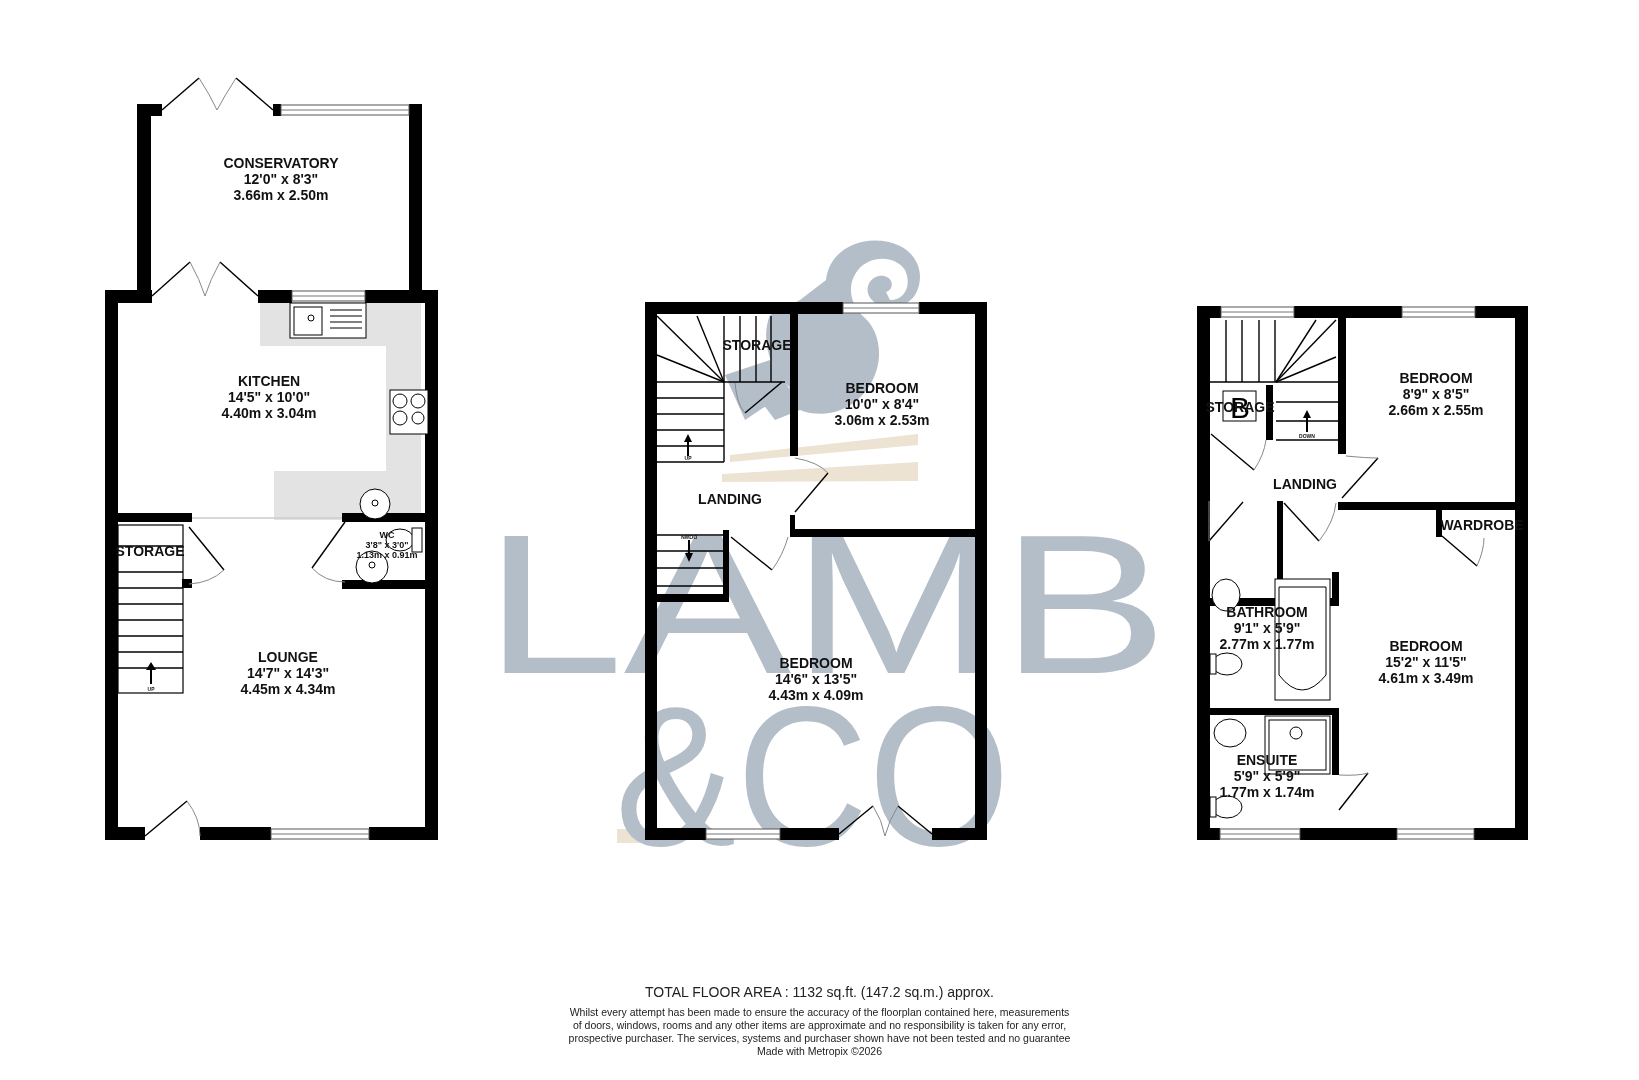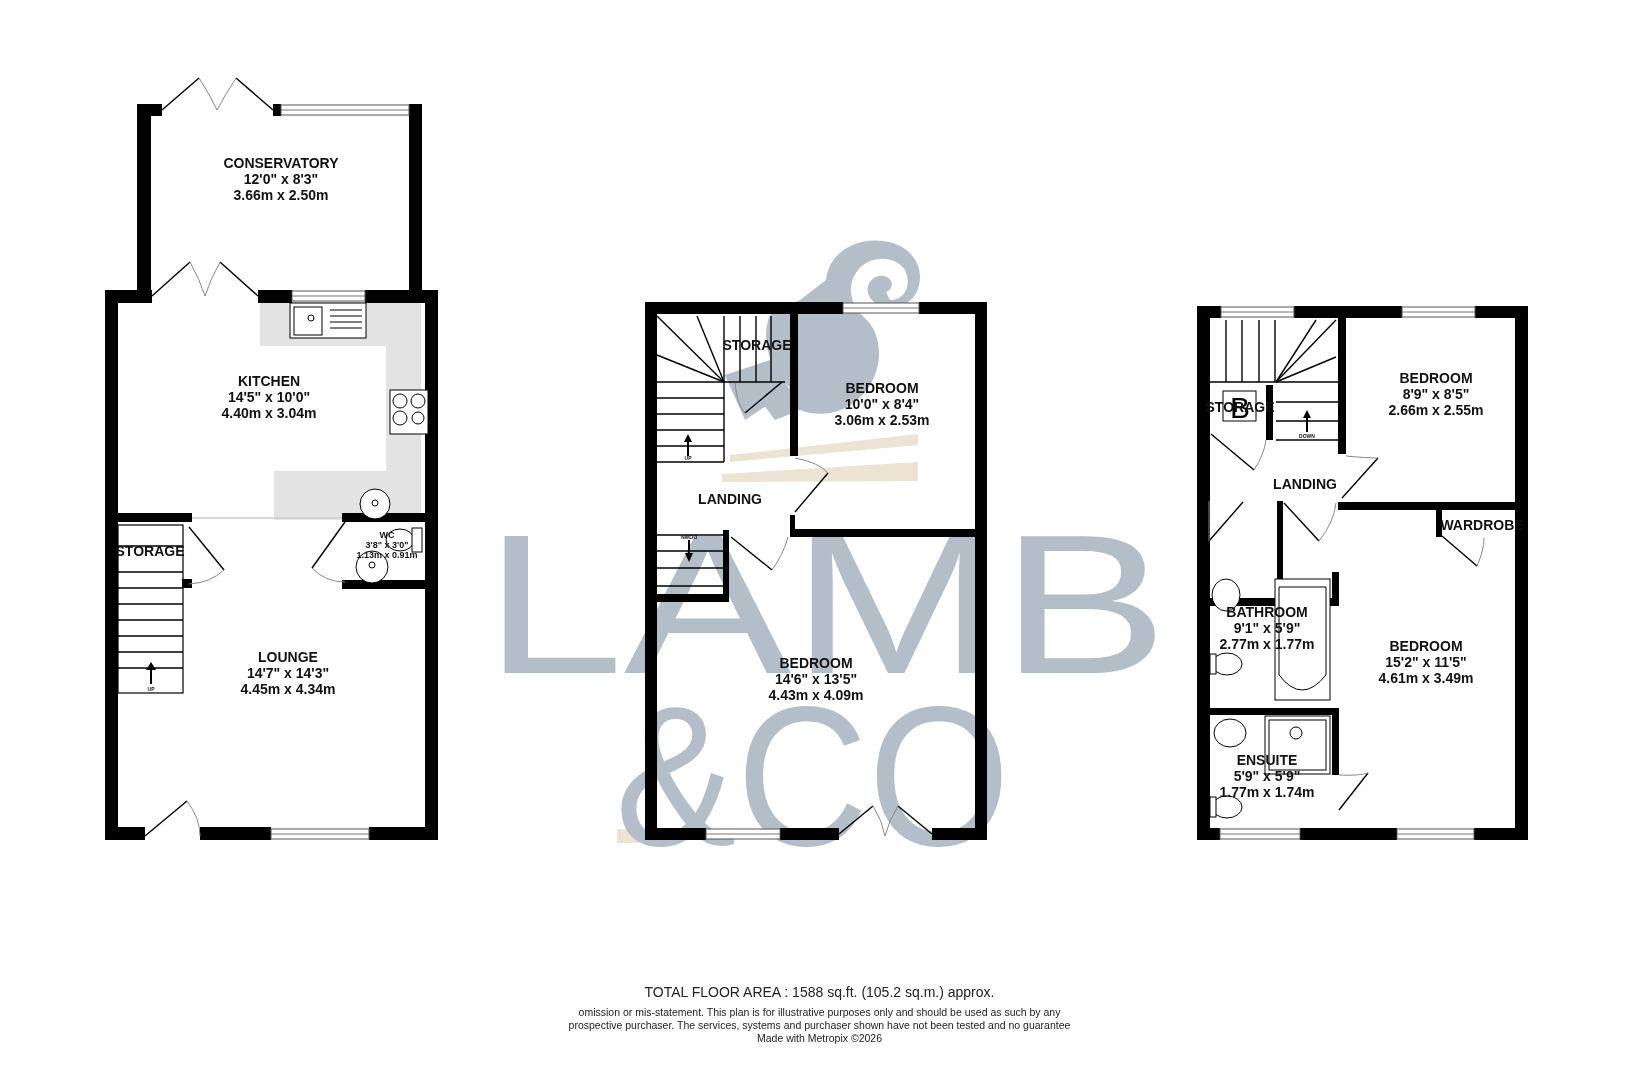--- a/index.html
+++ b/index.html
@@ -387,18 +387,19 @@
       <text class="lbl" x="1267" y="765">ENSUITE</text>
       <text class="lbl" x="1267" y="781">5'9"  x 5'9"</text>
       <text class="lbl" x="1267" y="797">1.77m  x 1.74m</text>
     </g>
     <text class="lbl" x="1305" y="489">LANDING</text>
     <text class="lbl" x="1240" y="412">STORAGE</text>
     <text class="lbl" x="1482" y="530">WARDROBE</text>
   </g>
 </svg>
 
-<div class="footer total">TOTAL FLOOR AREA : 1588 sq.ft. (105.2 sq.m.) approx.</div>
+<div class="footer total">TOTAL FLOOR AREA : 1132 sq.ft. (147.2 sq.m.) approx.</div>
 <div class="footer disclaimer">
-  <div>omission or mis-statement. This plan is for illustrative purposes only and should be used as such by any</div>
+  <div>Whilst every attempt has been made to ensure the accuracy of the floorplan contained here, measurements</div>
+  <div>of doors, windows, rooms and any other items are approximate and no responsibility is taken for any error,</div>
   <div>prospective purchaser. The services, systems and purchaser shown have not been tested and no guarantee</div>
   <div>Made with Metropix ©2026</div>
 </div>
 
 </body></html>

